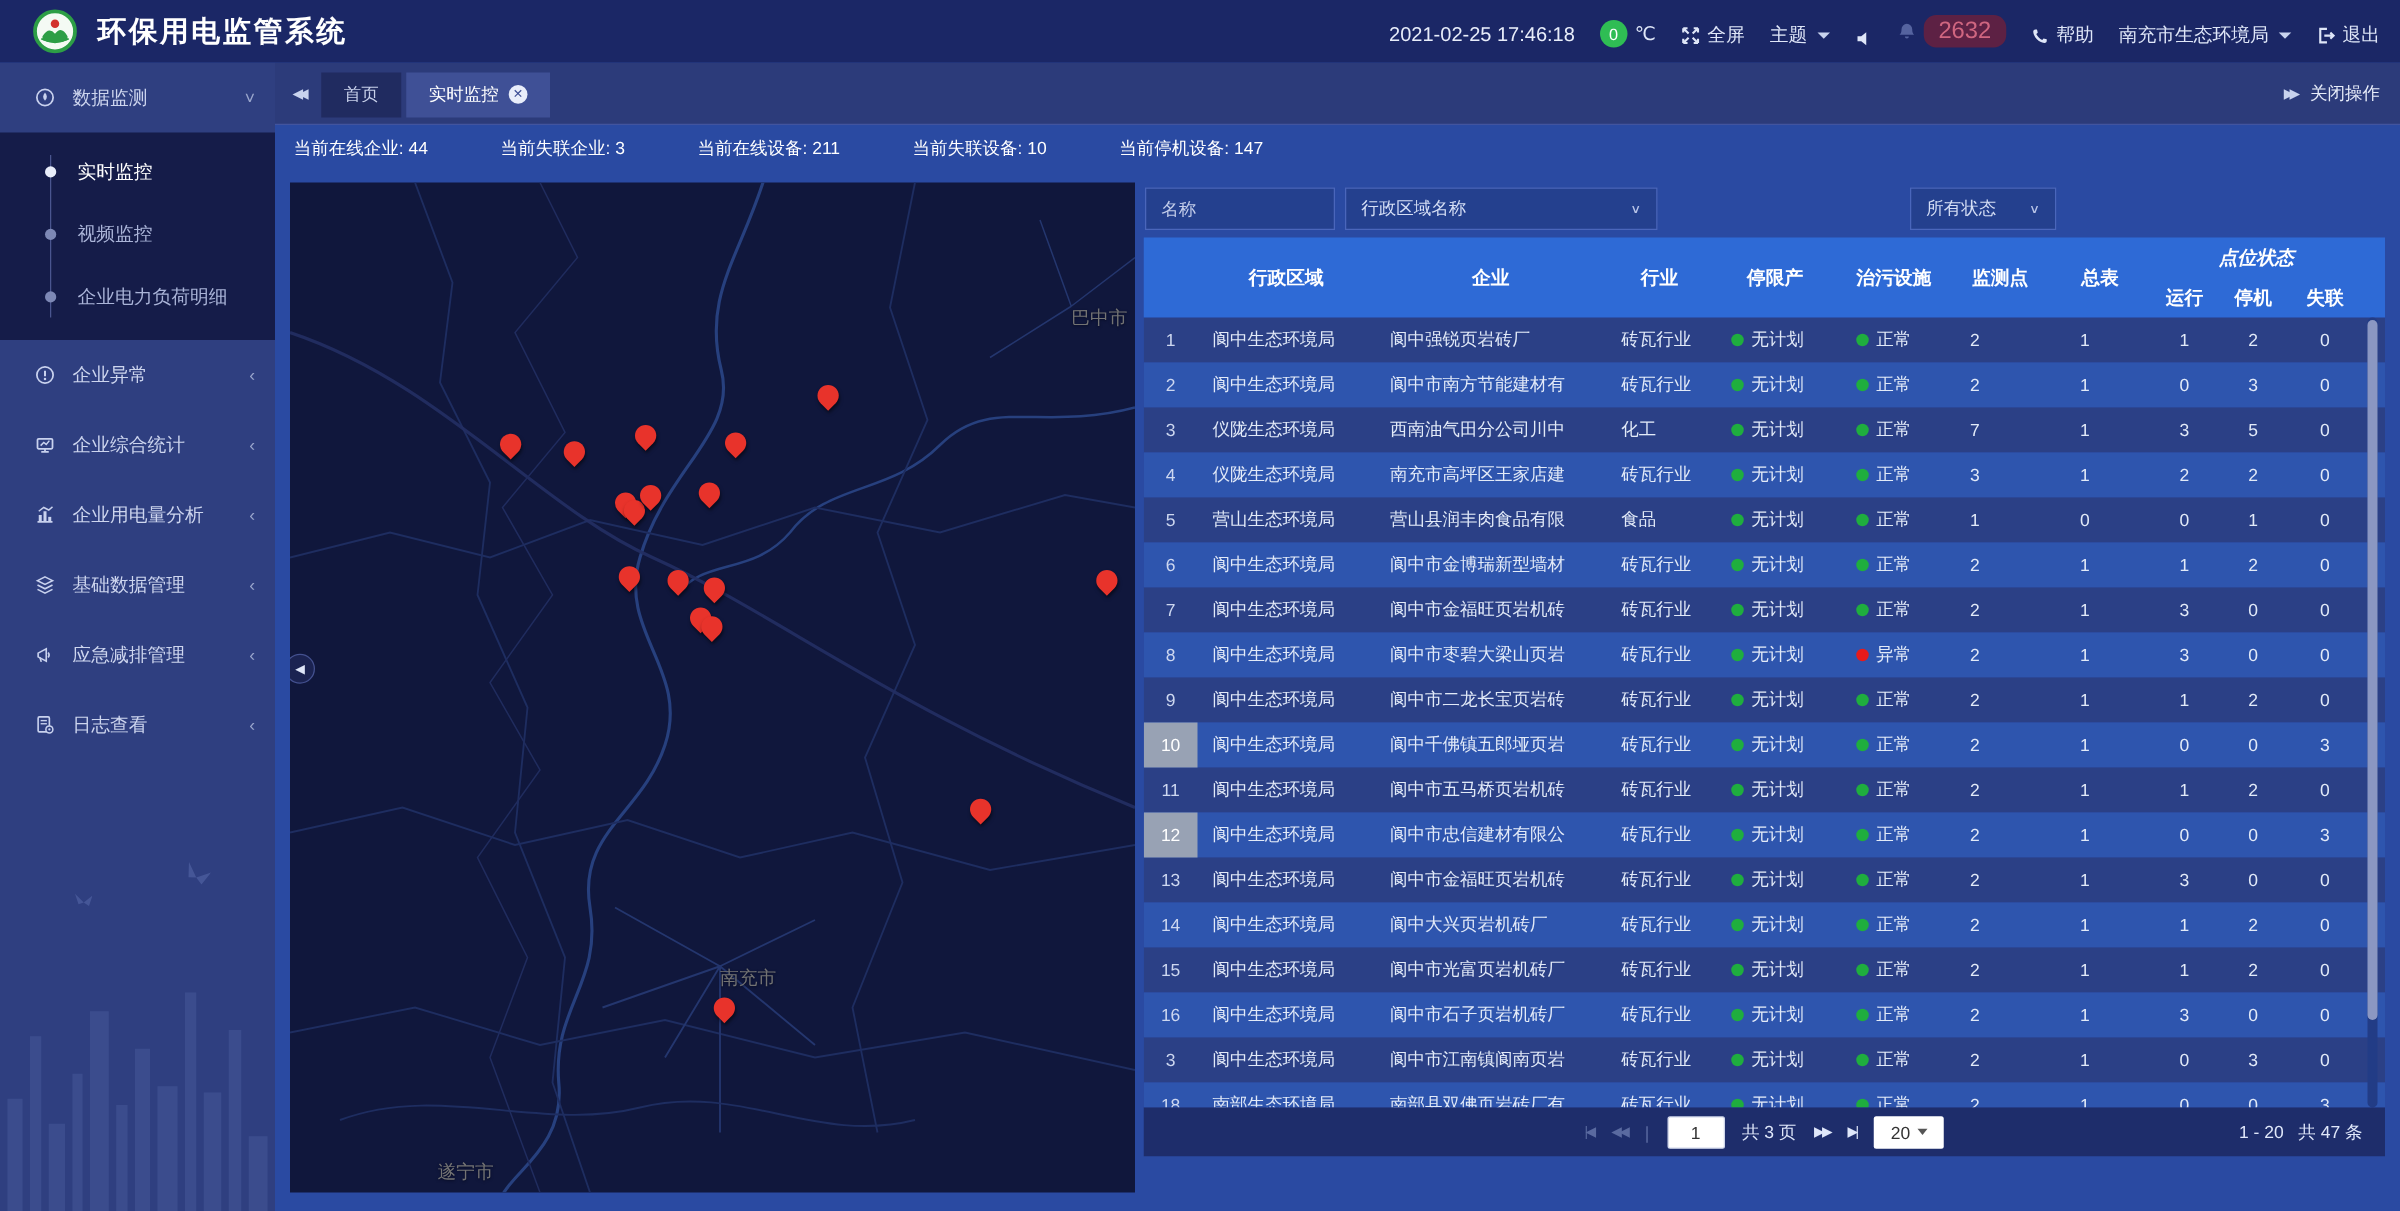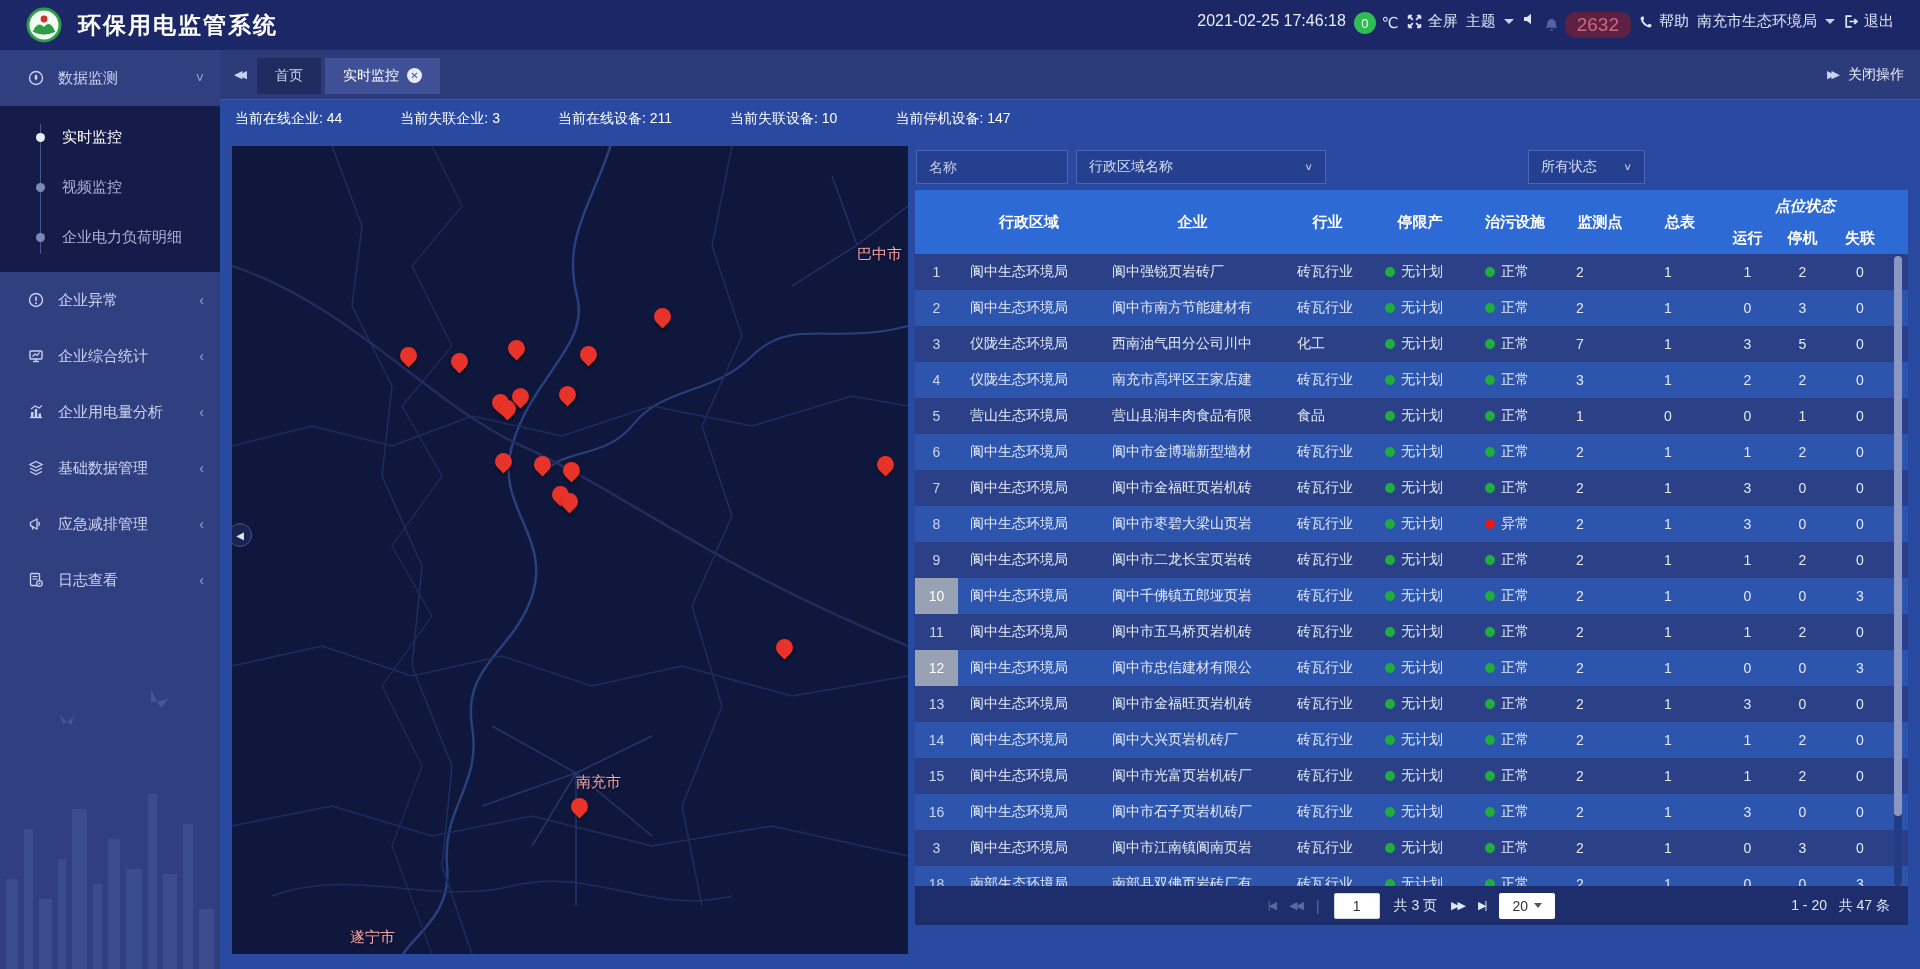--- a/index.html
+++ b/index.html
@@ -5,21 +5,21 @@
   * { margin:0; padding:0; box-sizing:border-box; }
   html,body { width:1920px; height:969px; overflow:hidden; }
   body { font-family:"Liberation Sans","DejaVu Sans",sans-serif; background:#2a4aa2; }
   .app { position:relative; width:1920px; height:969px; }
 
   
   .header { position:absolute; left:0; top:0; width:1920px; height:50px; background:#1b2766;
             display:flex; align-items:center; z-index:30; }
   .logo { width:36px; height:36px; margin-left:26px; flex:0 0 auto; }
   .app-title { color:#ffffff; font-size:23px; font-weight:bold; margin-left:16px; letter-spacing:2px; }
-  .hdr-right { margin-left:auto; display:flex; align-items:flex-start; gap:8px; padding-right:26px;
+  .hdr-right { margin-left:auto; display:flex; align-items:flex-end; gap:20px; padding-right:16px;
                color:#dfe6f8; font-size:15px; }
   .hdr-time { font-size:16px; color:#e8edfa; }
   .temp-wrap { display:flex; align-items:center; gap:6px; }
   .temp-badge { width:22px; height:22px; border-radius:50%; background:#2fbd54; color:#fff;
                 font-size:13px; display:flex; align-items:center; justify-content:center; }
   .hdr-item { display:flex; align-items:center; gap:6px; cursor:pointer; white-space:nowrap; }
   .caret-down { width:0; height:0; border-left:5px solid transparent; border-right:5px solid transparent;
                 border-top:5px solid #c9d3ee; display:inline-block; margin-left:2px; }
   .notif-badge { background:#5d2144; color:#cf6680; border-radius:10px; padding:2px 12px; font-size:19px; }
   .hicon { display:inline-block; vertical-align:middle; }
@@ -53,21 +53,21 @@
                font-size:10px; line-height:15px; text-align:center; font-weight:bold; }
   .tabbar-right { margin-left:auto; display:flex; align-items:center; gap:12px; padding-right:16px; color:#e8edfa; font-size:14px; }
 
   
   .content { position:absolute; left:220px; top:100px; width:1700px; height:869px; background:#2a4aa2; }
   .statsbar { position:absolute; left:15px; top:10px; display:flex; gap:58px; color:#ffffff; font-size:14px; }
   .statsbar b { font-weight:normal; }
 
   
   .map { position:absolute; left:12px; top:46px; width:676px; height:808px; background:#10173c; overflow:hidden; }
-  .map-label { position:absolute; color:#fca5a5; font-size:15px; text-shadow:0 1px 2px #070b22; white-space:nowrap; }
+  .map-label { position:absolute; color:#737373; font-size:15px; text-shadow:0 1px 2px #070b22; white-space:nowrap; }
   .pin { position:absolute; width:17px; height:17px; background:#e8332b; border-radius:50% 50% 50% 0;
          transform:rotate(-45deg); box-shadow:-1px 2px 3px rgba(0,0,0,0.55); }
   .map-collapse { position:absolute; left:-4px; top:377px; width:24px; height:24px; border-radius:50%;
                   background:#1b2351; border:1px solid #44518f; color:#dfe6f8; font-size:10px;
                   display:flex; align-items:center; justify-content:center; cursor:pointer; z-index:5; }
 
   
   .tpanel { position:absolute; left:695px; top:46px; width:993px; height:779px; }
   .filterbox { position:absolute; top:4px; height:34px; background:#24408e; border:1px solid #4a66bb;
                display:flex; align-items:center; padding:0 12px; color:#d5def5; font-size:14px; cursor:pointer; }

